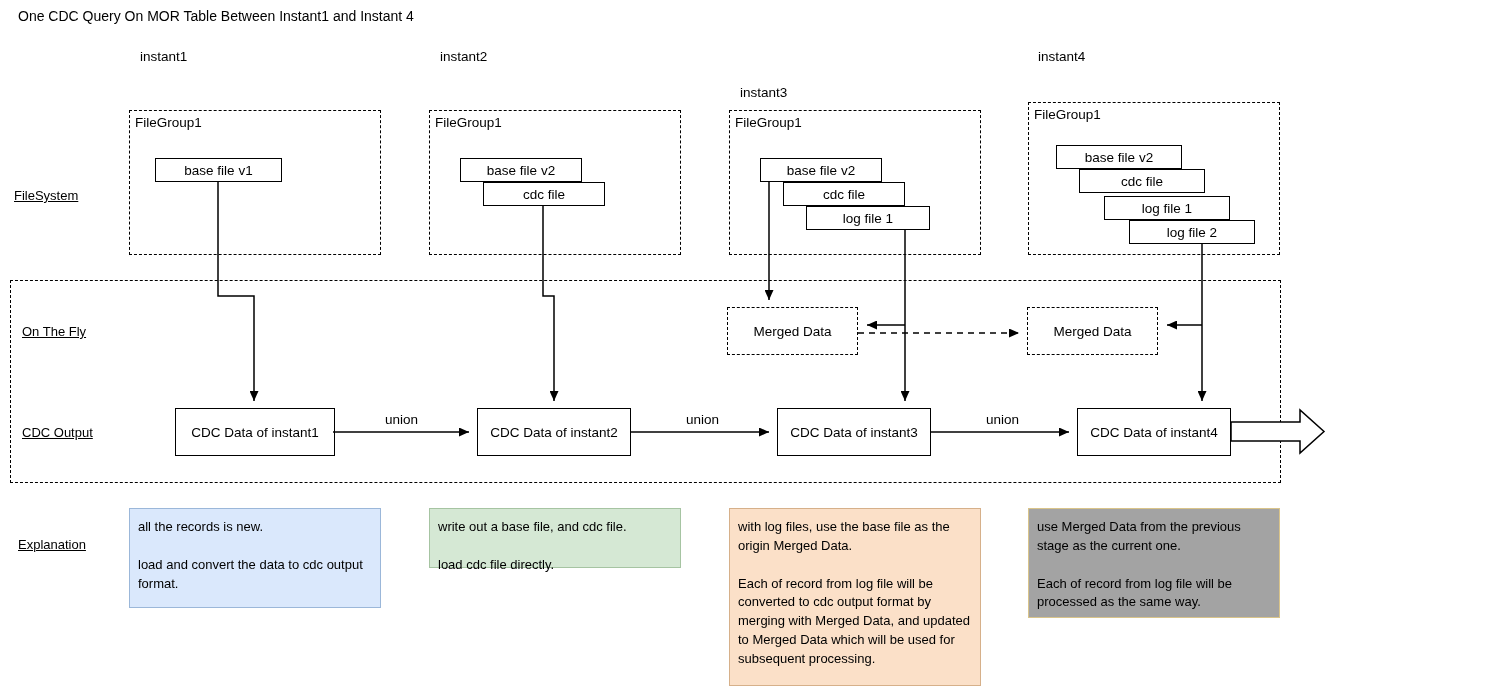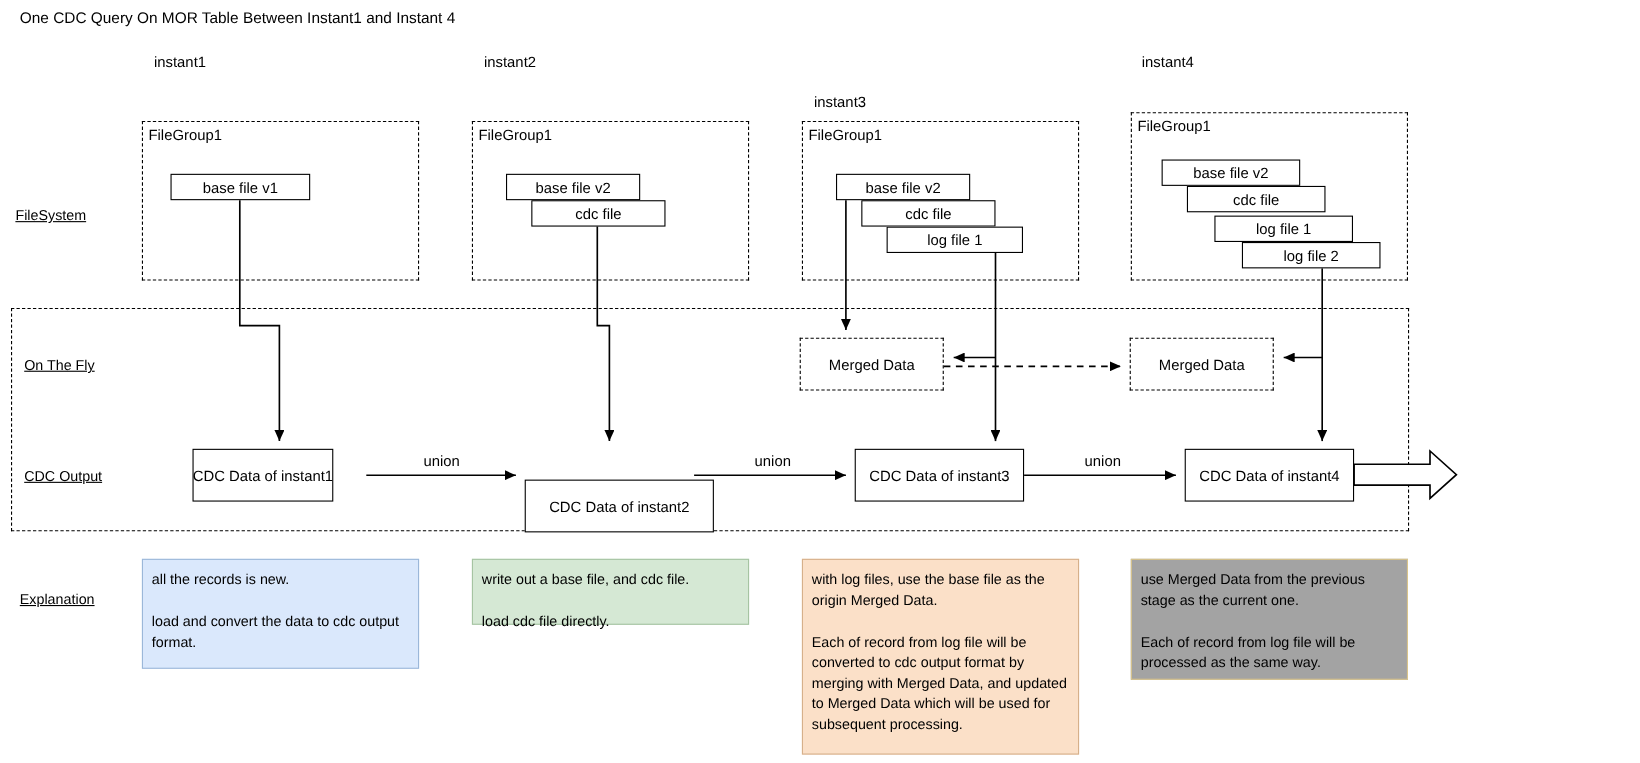--- a/index.html
+++ b/index.html
@@ -103,22 +103,22 @@
   <div class="abs filebox" style="left:1056px;top:145px;width:126px;height:24px;">base file v2</div>
   <div class="abs filebox" style="left:1079px;top:169px;width:126px;height:24px;">cdc file</div>
   <div class="abs filebox" style="left:1104px;top:196px;width:126px;height:24px;">log file 1</div>
   <div class="abs filebox" style="left:1129px;top:220px;width:126px;height:24px;">log file 2</div>
 
   <div class="abs outerframe" style="left:10px;top:280px;width:1271px;height:203px;"></div>
 
   <div class="abs merged" style="left:727px;top:307px;width:131px;height:48px;">Merged Data</div>
   <div class="abs merged" style="left:1027px;top:307px;width:131px;height:48px;">Merged Data</div>
 
-  <div class="abs cdcbox" style="left:175px;top:408px;width:128px;height:48px;">CDC Data of instant1</div>
-  <div class="abs cdcbox" style="left:477px;top:408px;width:172px;height:48px;margin-top:28px;">CDC Data of instant2</div>
+  <div class="abs cdcbox" style="left:175px;top:408px;width:160px;height:48px;">CDC Data of instant1</div>
+  <div class="abs cdcbox" style="left:477px;top:408px;width:154px;height:48px;">CDC Data of instant2</div>
   <div class="abs cdcbox" style="left:777px;top:408px;width:154px;height:48px;">CDC Data of instant3</div>
   <div class="abs cdcbox" style="left:1077px;top:408px;width:154px;height:48px;">CDC Data of instant4</div>
 
   <div class="abs unionlbl" style="left:385px;top:412px;">union</div>
   <div class="abs unionlbl" style="left:686px;top:412px;">union</div>
   <div class="abs unionlbl" style="left:986px;top:412px;">union</div>
 
 
   <div class="abs expl blue" style="left:129px;top:508px;width:252px;height:100px;">all the records is new.
 

